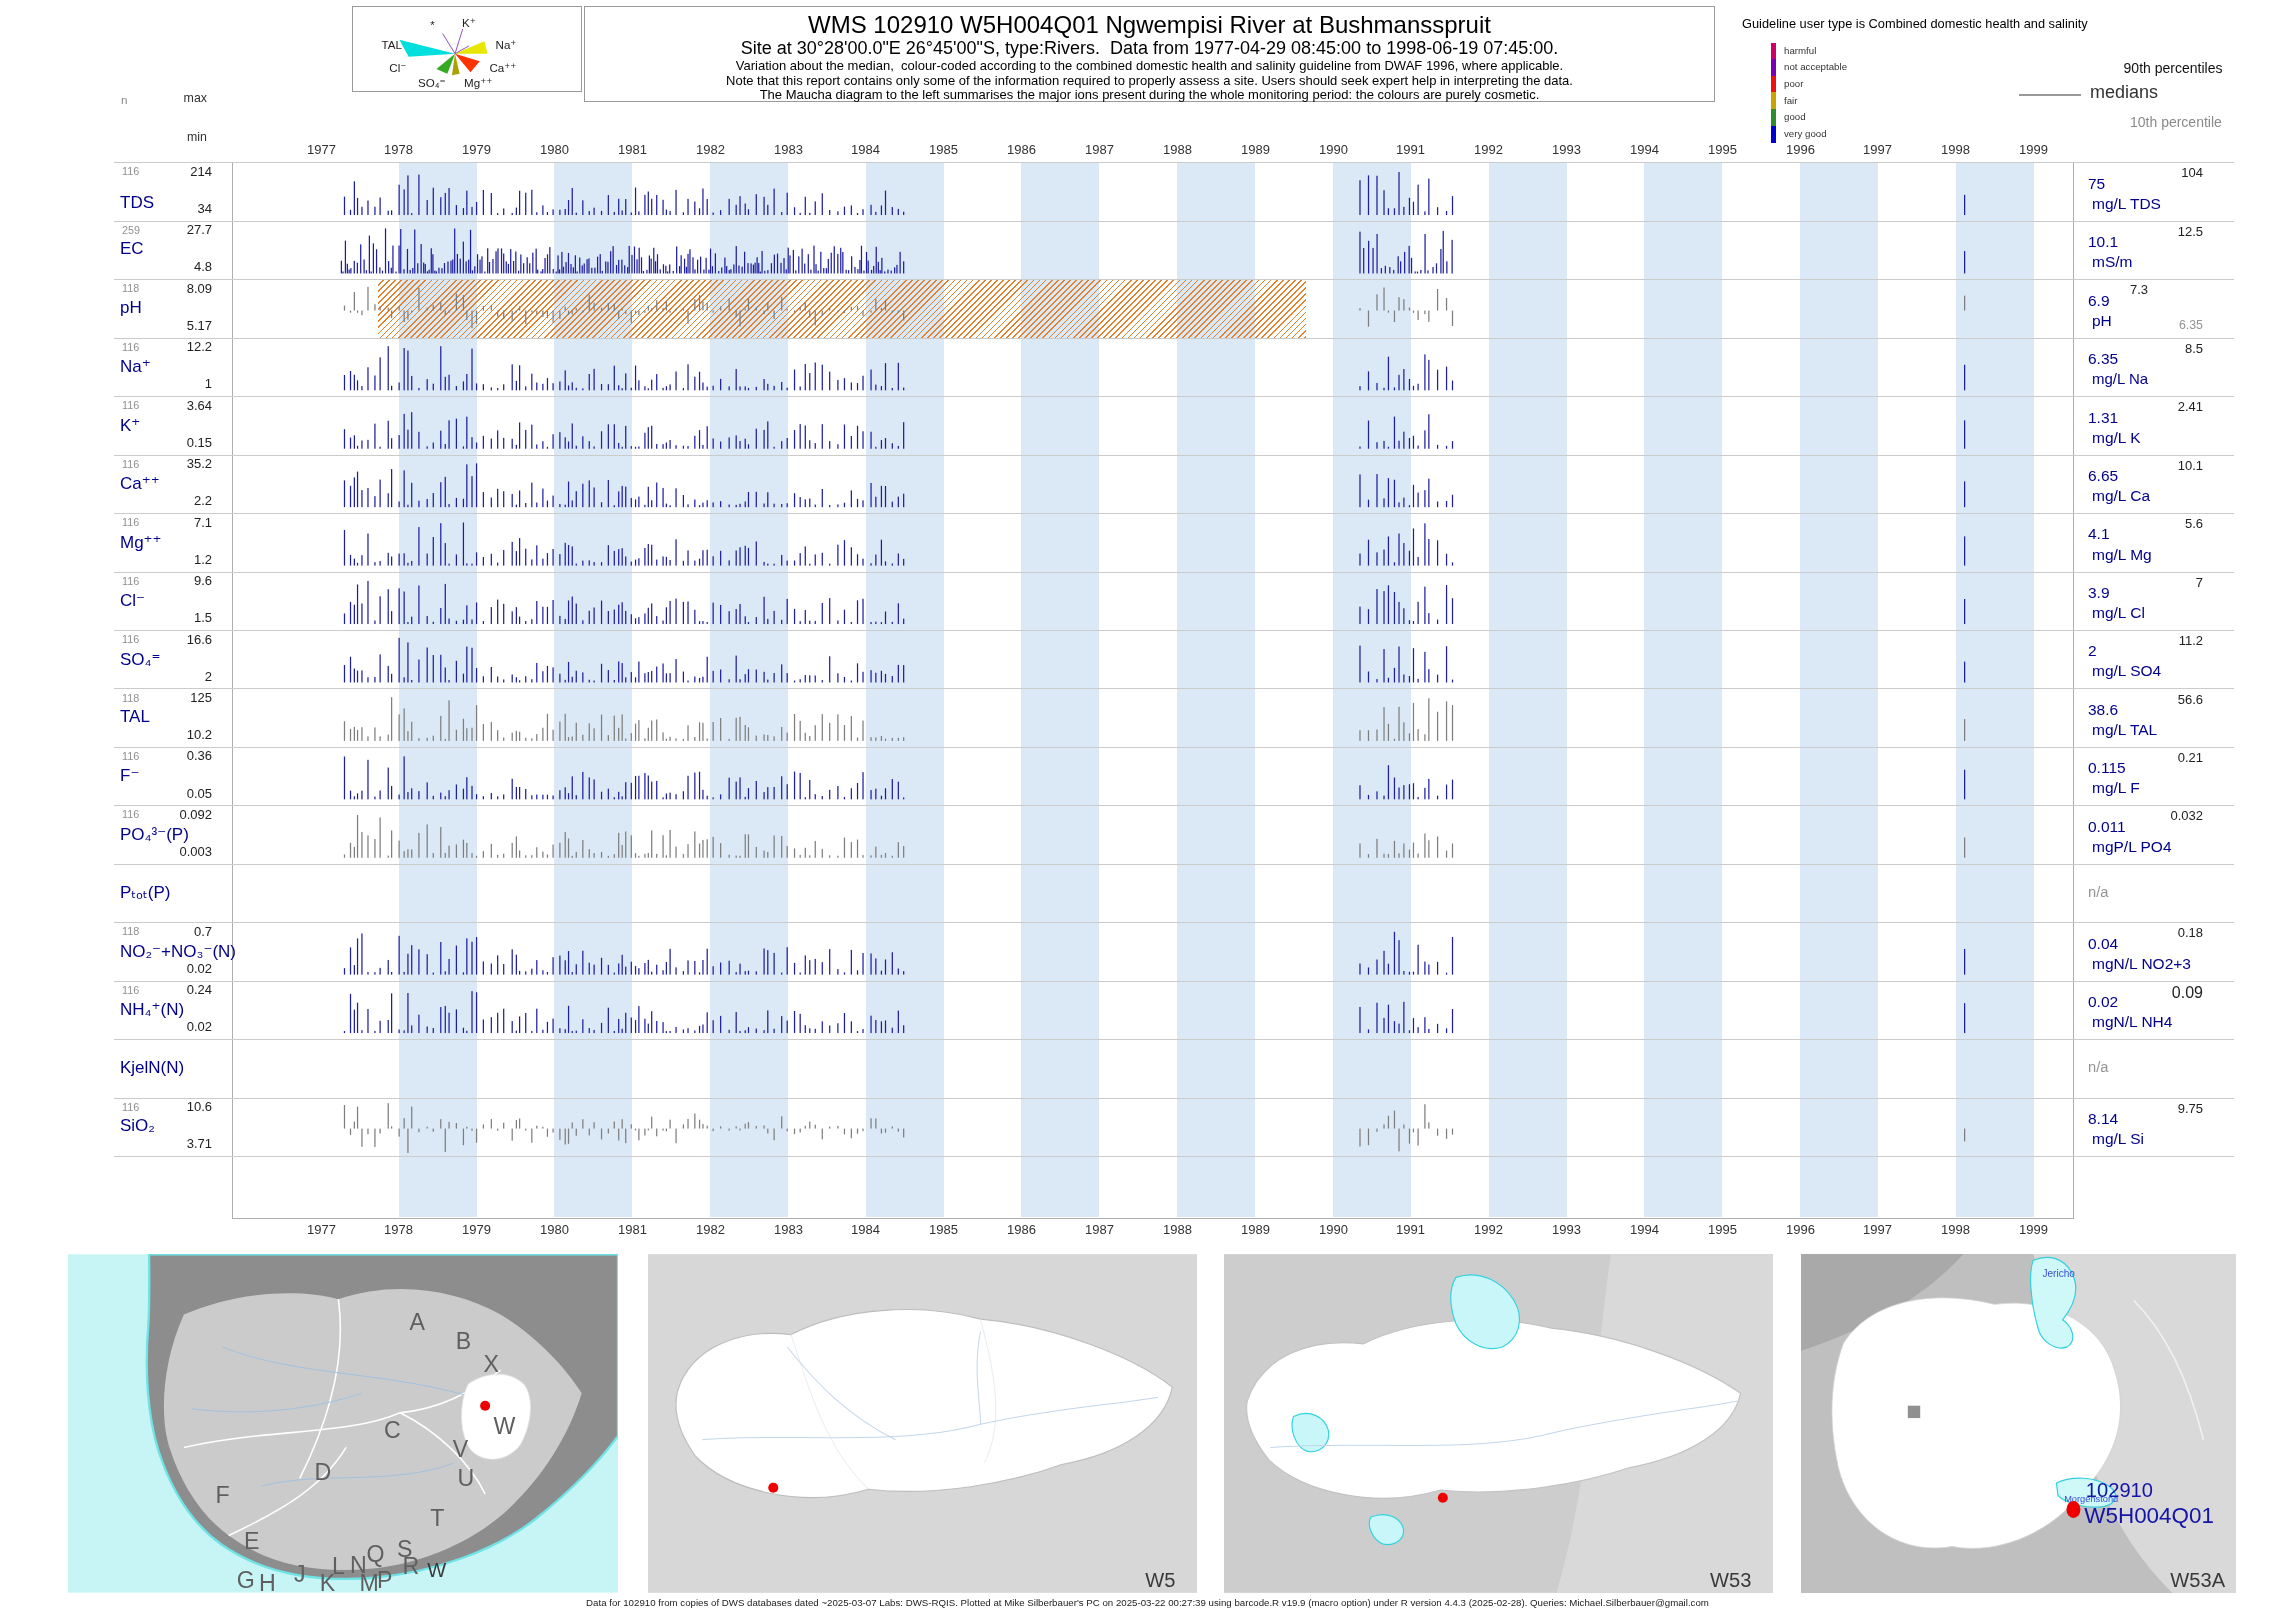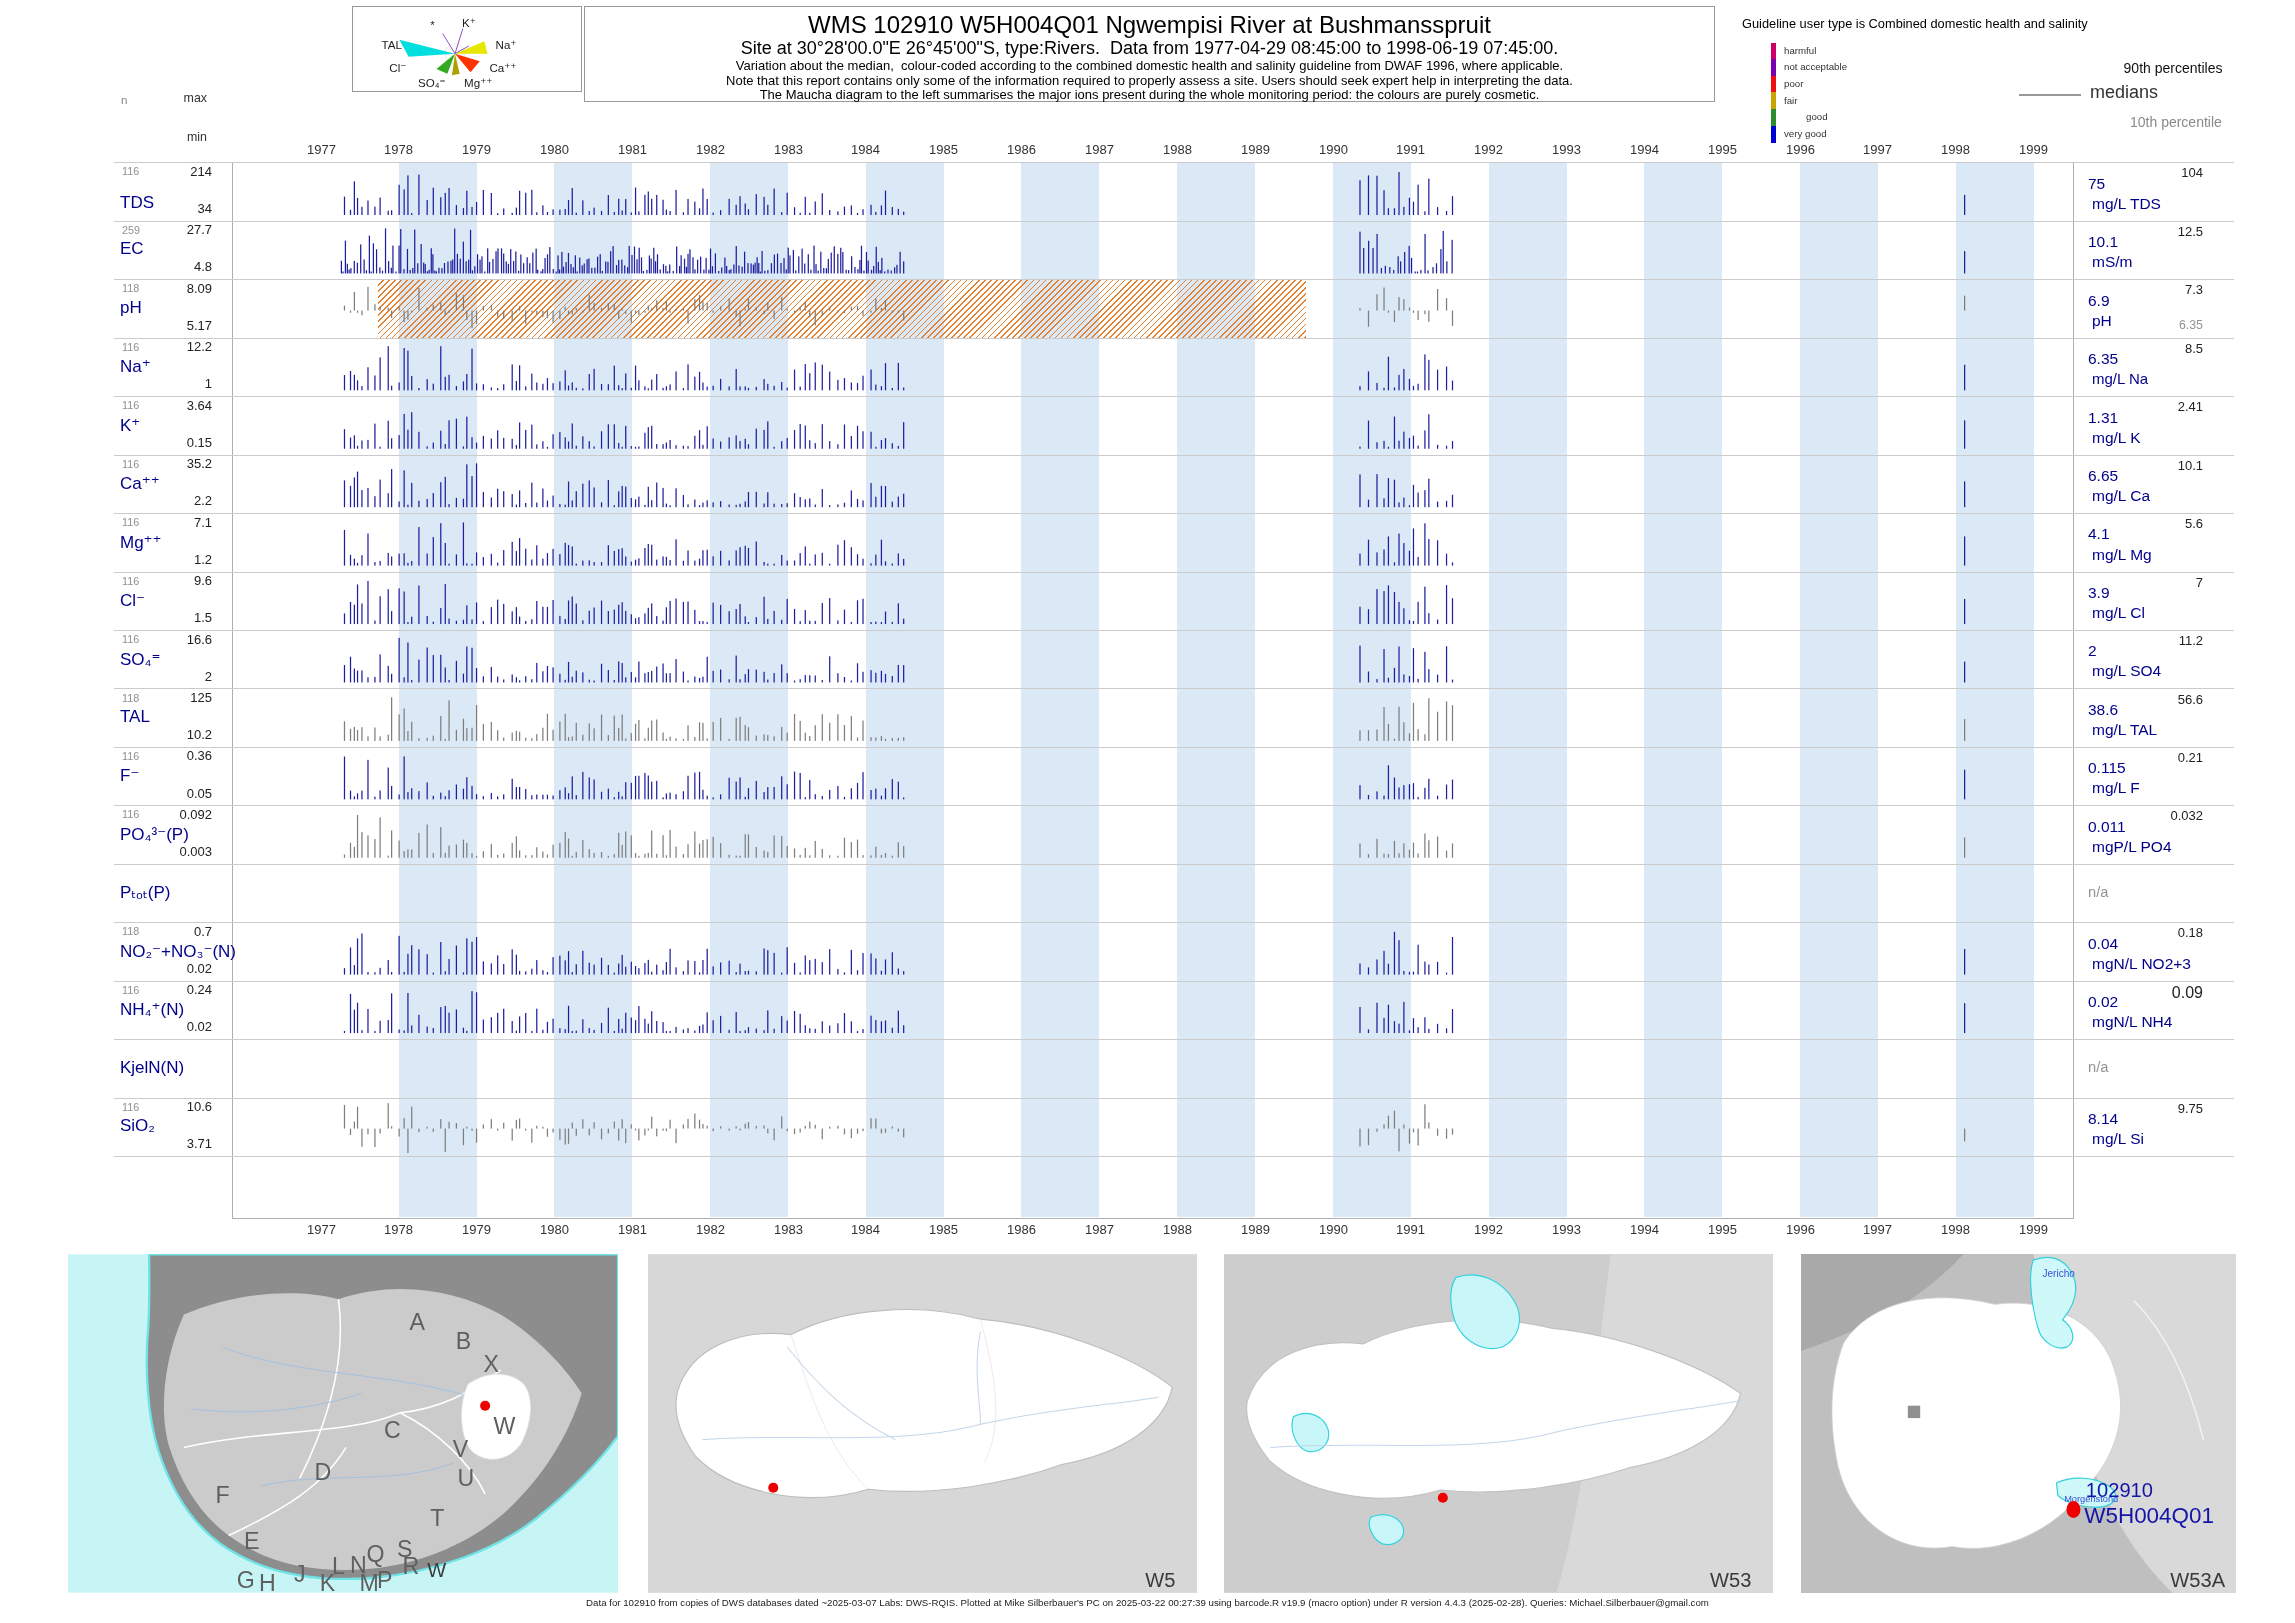--- a/index.html
+++ b/index.html
@@ -2103,21 +2103,21 @@
   <div id="footer">Data for 102910 from copies of DWS databases dated ~2025-03-07 Labs: DWS-RQIS. Plotted at Mike Silberbauer's PC on 2025-03-22 00:27:39 using barcode.R v19.9 (macro option) under R version 4.4.3 (2025-02-28). Queries: Michael.Silberbauer@gmail.com</div>
 <div style="position: absolute; left: 1771px; top: 43px; width: 5.4px; height: 16.6px; background: rgb(204, 0, 102);"></div>
     <div style="position: absolute; left: 1784px; top: 45px; font-size: 9.7px; color: rgb(51, 51, 51);">harmful</div>
     <div style="position: absolute; left: 1771px; top: 59px; width: 5.4px; height: 16.6px; background: rgb(122, 0, 180);"></div>
     <div style="position: absolute; left: 1784px; top: 61px; font-size: 9.7px; color: rgb(51, 51, 51);">not acceptable</div>
     <div style="position: absolute; left: 1771px; top: 76px; width: 5.4px; height: 16.6px; background: rgb(238, 17, 17);"></div>
     <div style="position: absolute; left: 1784px; top: 78px; font-size: 9.7px; color: rgb(51, 51, 51);">poor</div>
     <div style="position: absolute; left: 1771px; top: 92px; width: 5.4px; height: 16.6px; background: rgb(200, 164, 0);"></div>
     <div style="position: absolute; left: 1784px; top: 95px; font-size: 9.7px; color: rgb(51, 51, 51);">fair</div>
     <div style="position: absolute; left: 1771px; top: 109px; width: 5.4px; height: 16.6px; background: rgb(45, 140, 45);"></div>
-    <div style="position: absolute; left: 1784px; top: 111px; font-size: 9.7px; color: rgb(51, 51, 51); margin-left: 22px;">good</div>
+    <div style="position: absolute; left: 1784px; top: 111px; font-size: 9.7px; color: rgb(51, 51, 51);">good</div>
     <div style="position: absolute; left: 1771px; top: 126px; width: 5.4px; height: 16.6px; background: rgb(0, 0, 208);"></div>
     <div style="position: absolute; left: 1784px; top: 128px; font-size: 9.7px; color: rgb(51, 51, 51);">very good</div>
     <div style="position: absolute; left: 295px; top: 142px; width: 53px; text-align: center; font-size: 13px; color: rgb(51, 51, 51);">1977</div>
     <div style="position: absolute; left: 295px; top: 1222px; width: 53px; text-align: center; font-size: 13px; color: rgb(51, 51, 51);">1977</div>
     <div style="position: absolute; left: 372px; top: 142px; width: 53px; text-align: center; font-size: 13px; color: rgb(51, 51, 51);">1978</div>
     <div style="position: absolute; left: 372px; top: 1222px; width: 53px; text-align: center; font-size: 13px; color: rgb(51, 51, 51);">1978</div>
     <div style="position: absolute; left: 450px; top: 142px; width: 53px; text-align: center; font-size: 13px; color: rgb(51, 51, 51);">1979</div>
     <div style="position: absolute; left: 450px; top: 1222px; width: 53px; text-align: center; font-size: 13px; color: rgb(51, 51, 51);">1979</div>
     <div style="position: absolute; left: 528px; top: 142px; width: 53px; text-align: center; font-size: 13px; color: rgb(51, 51, 51);">1980</div>
     <div style="position: absolute; left: 528px; top: 1222px; width: 53px; text-align: center; font-size: 13px; color: rgb(51, 51, 51);">1980</div>
@@ -2188,21 +2188,21 @@
     <div style="position: absolute; left: 139px; top: 222px; width: 73px; text-align: right; font-size: 13px; color: rgb(34, 34, 34);">27.7</div>
     <div style="position: absolute; left: 120px; top: 239px; font-size: 17px; color: rgb(0, 0, 139);">EC</div>
     <div style="position: absolute; left: 139px; top: 259px; width: 73px; text-align: right; font-size: 13px; color: rgb(34, 34, 34);">4.8</div>
     <div style="position: absolute; left: 2130px; top: 224px; width: 73px; text-align: right; font-size: 13px; color: rgb(34, 34, 34);">12.5</div>
     <div style="position: absolute; left: 2088px; top: 233px; font-size: 15.5px; color: rgb(0, 0, 139);">10.1</div>
     <div style="position: absolute; left: 2092px; top: 253px; font-size: 15.5px; color: rgb(0, 0, 139);">mS/m</div>
     <div style="position: absolute; left: 122px; top: 282px; font-size: 10.8px; color: rgb(144, 144, 144);">118</div>
     <div style="position: absolute; left: 139px; top: 281px; width: 73px; text-align: right; font-size: 13px; color: rgb(34, 34, 34);">8.09</div>
     <div style="position: absolute; left: 120px; top: 298px; font-size: 17px; color: rgb(0, 0, 139);">pH</div>
     <div style="position: absolute; left: 139px; top: 318px; width: 73px; text-align: right; font-size: 13px; color: rgb(34, 34, 34);">5.17</div>
-    <div style="position: absolute; left: 2130px; top: 282px; width: 73px; text-align: right; font-size: 13px; color: rgb(34, 34, 34);">7.3</div>
+    <div style="position: absolute; left: 2130px; top: 282px; width: 73px; font-size: 13px; color: rgb(34, 34, 34);">7.3</div>
     <div style="position: absolute; left: 2088px; top: 292px; font-size: 15.5px; color: rgb(0, 0, 139);">6.9</div>
     <div style="position: absolute; left: 2092px; top: 312px; font-size: 15.5px; color: rgb(0, 0, 139);">pH</div>
     <div style="position: absolute; left: 2130px; top: 318px; width: 73px; text-align: right; font-size: 12.4px; color: rgb(148, 148, 148);">6.35</div>
     <div style="position: absolute; left: 122px; top: 341px; font-size: 10.8px; color: rgb(144, 144, 144);">116</div>
     <div style="position: absolute; left: 139px; top: 339px; width: 73px; text-align: right; font-size: 13px; color: rgb(34, 34, 34);">12.2</div>
     <div style="position: absolute; left: 120px; top: 356px; font-size: 17px; color: rgb(0, 0, 139);">Na⁺</div>
     <div style="position: absolute; left: 139px; top: 376px; width: 73px; text-align: right; font-size: 13px; color: rgb(34, 34, 34);">1</div>
     <div style="position: absolute; left: 2130px; top: 341px; width: 73px; text-align: right; font-size: 13px; color: rgb(34, 34, 34);">8.5</div>
     <div style="position: absolute; left: 2088px; top: 350px; font-size: 15.5px; color: rgb(0, 0, 139);">6.35</div>
     <div style="position: absolute; left: 2092px; top: 370px; font-size: 15px; color: rgb(0, 0, 139);">mg/L Na</div>

